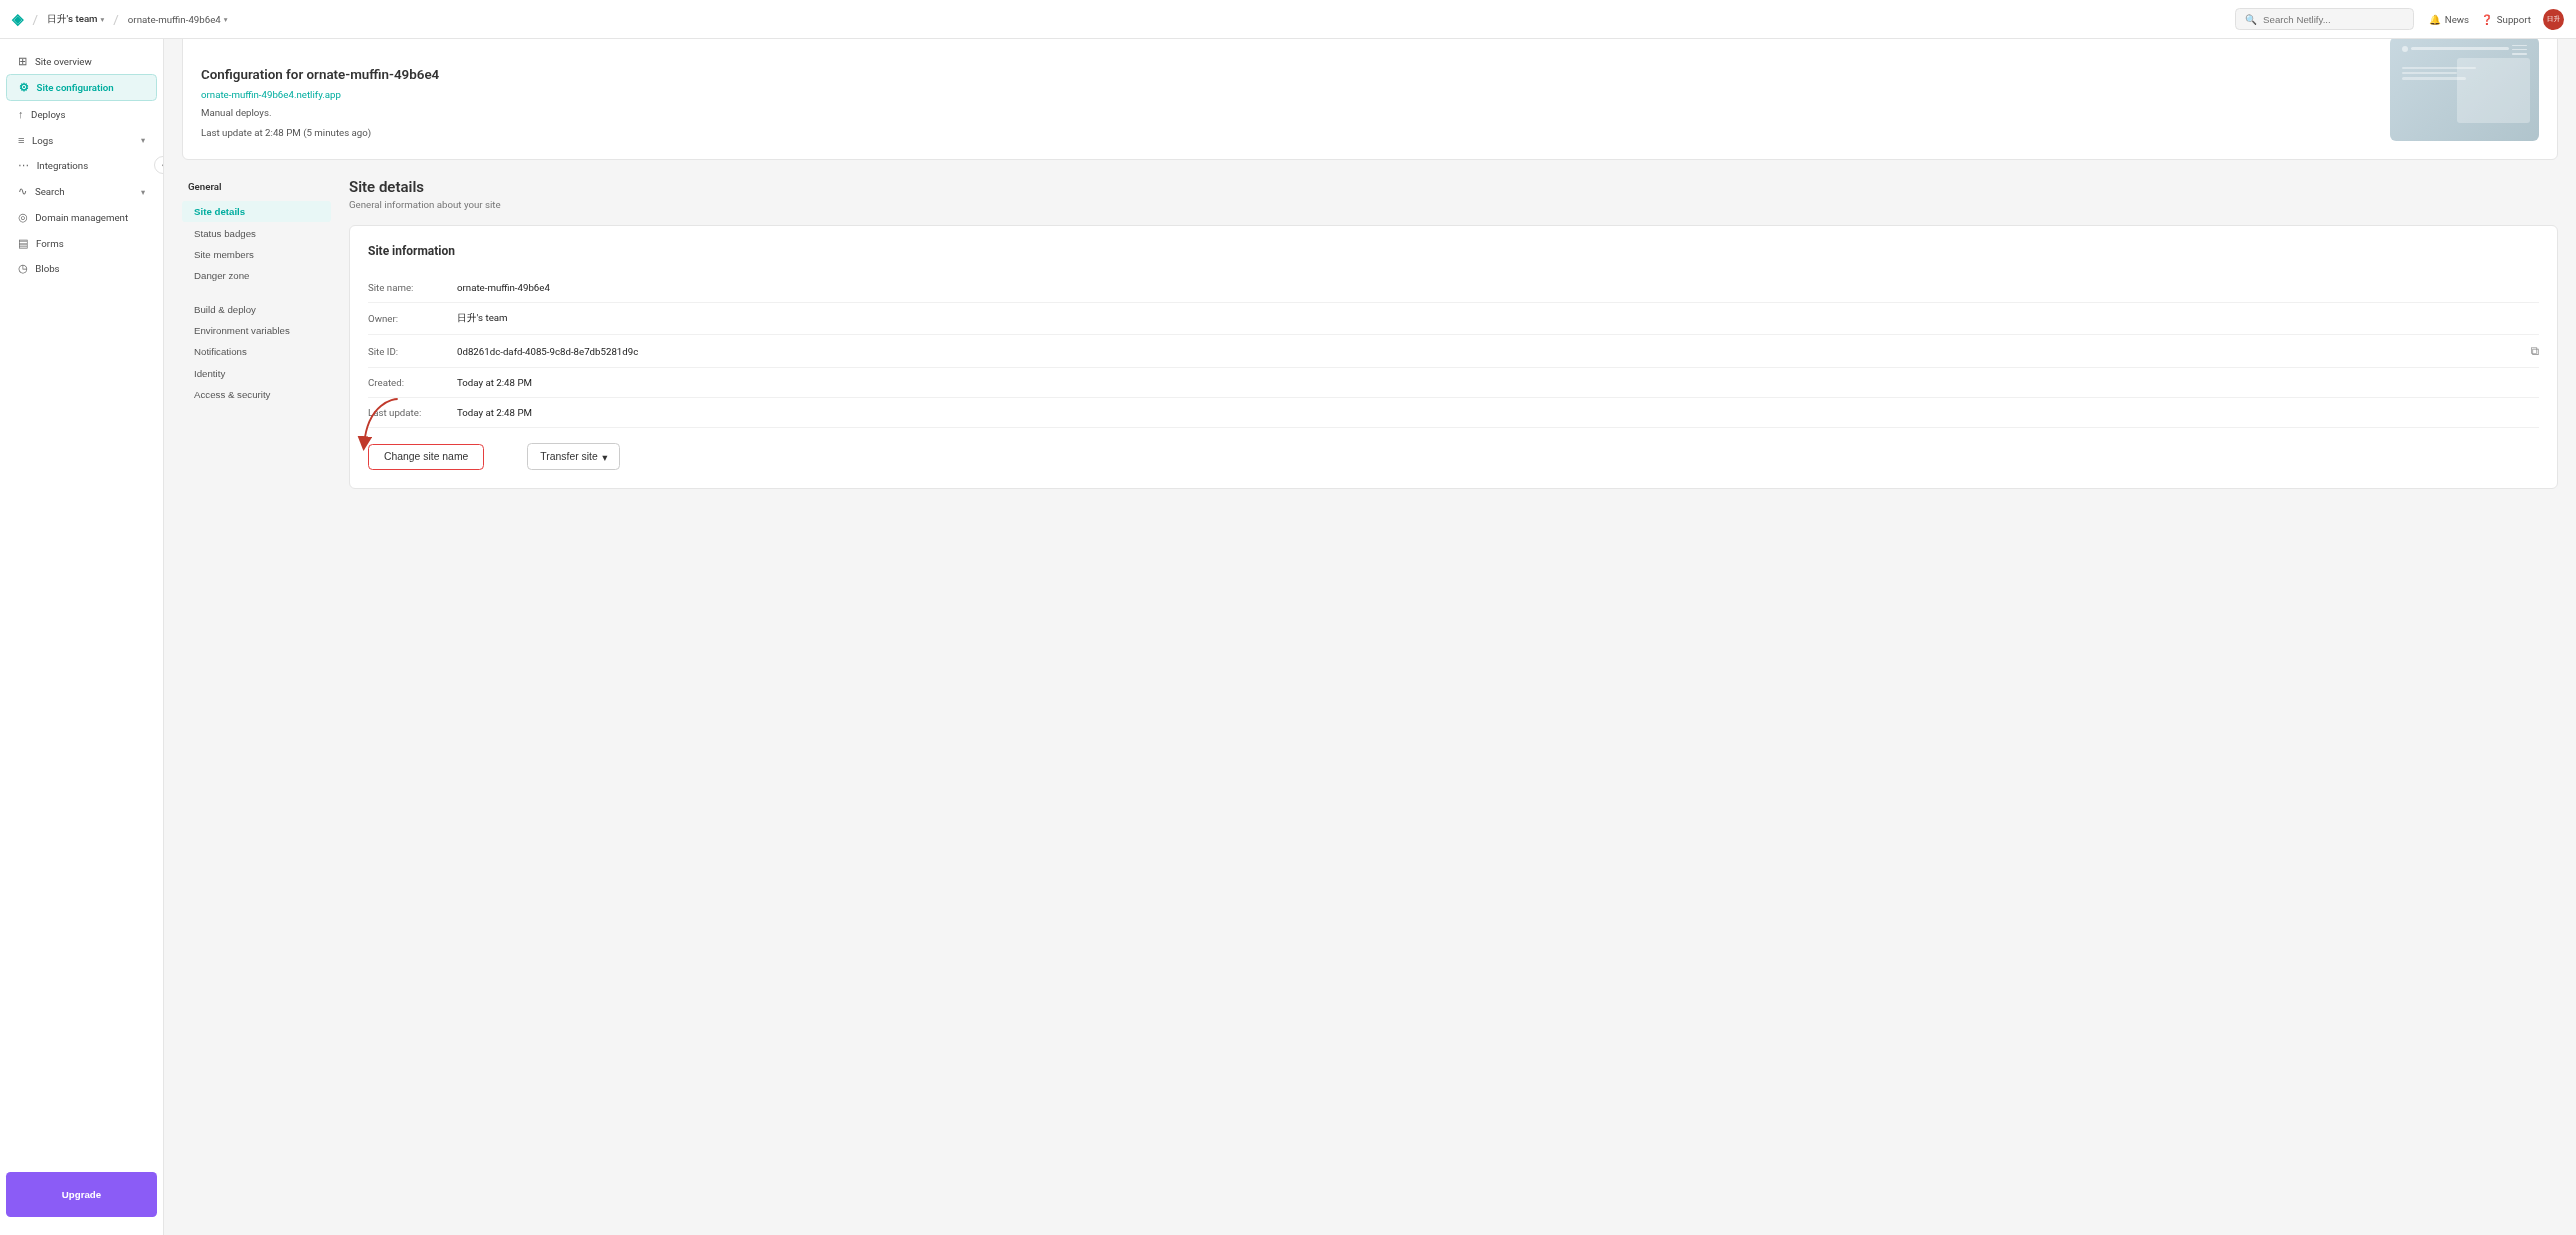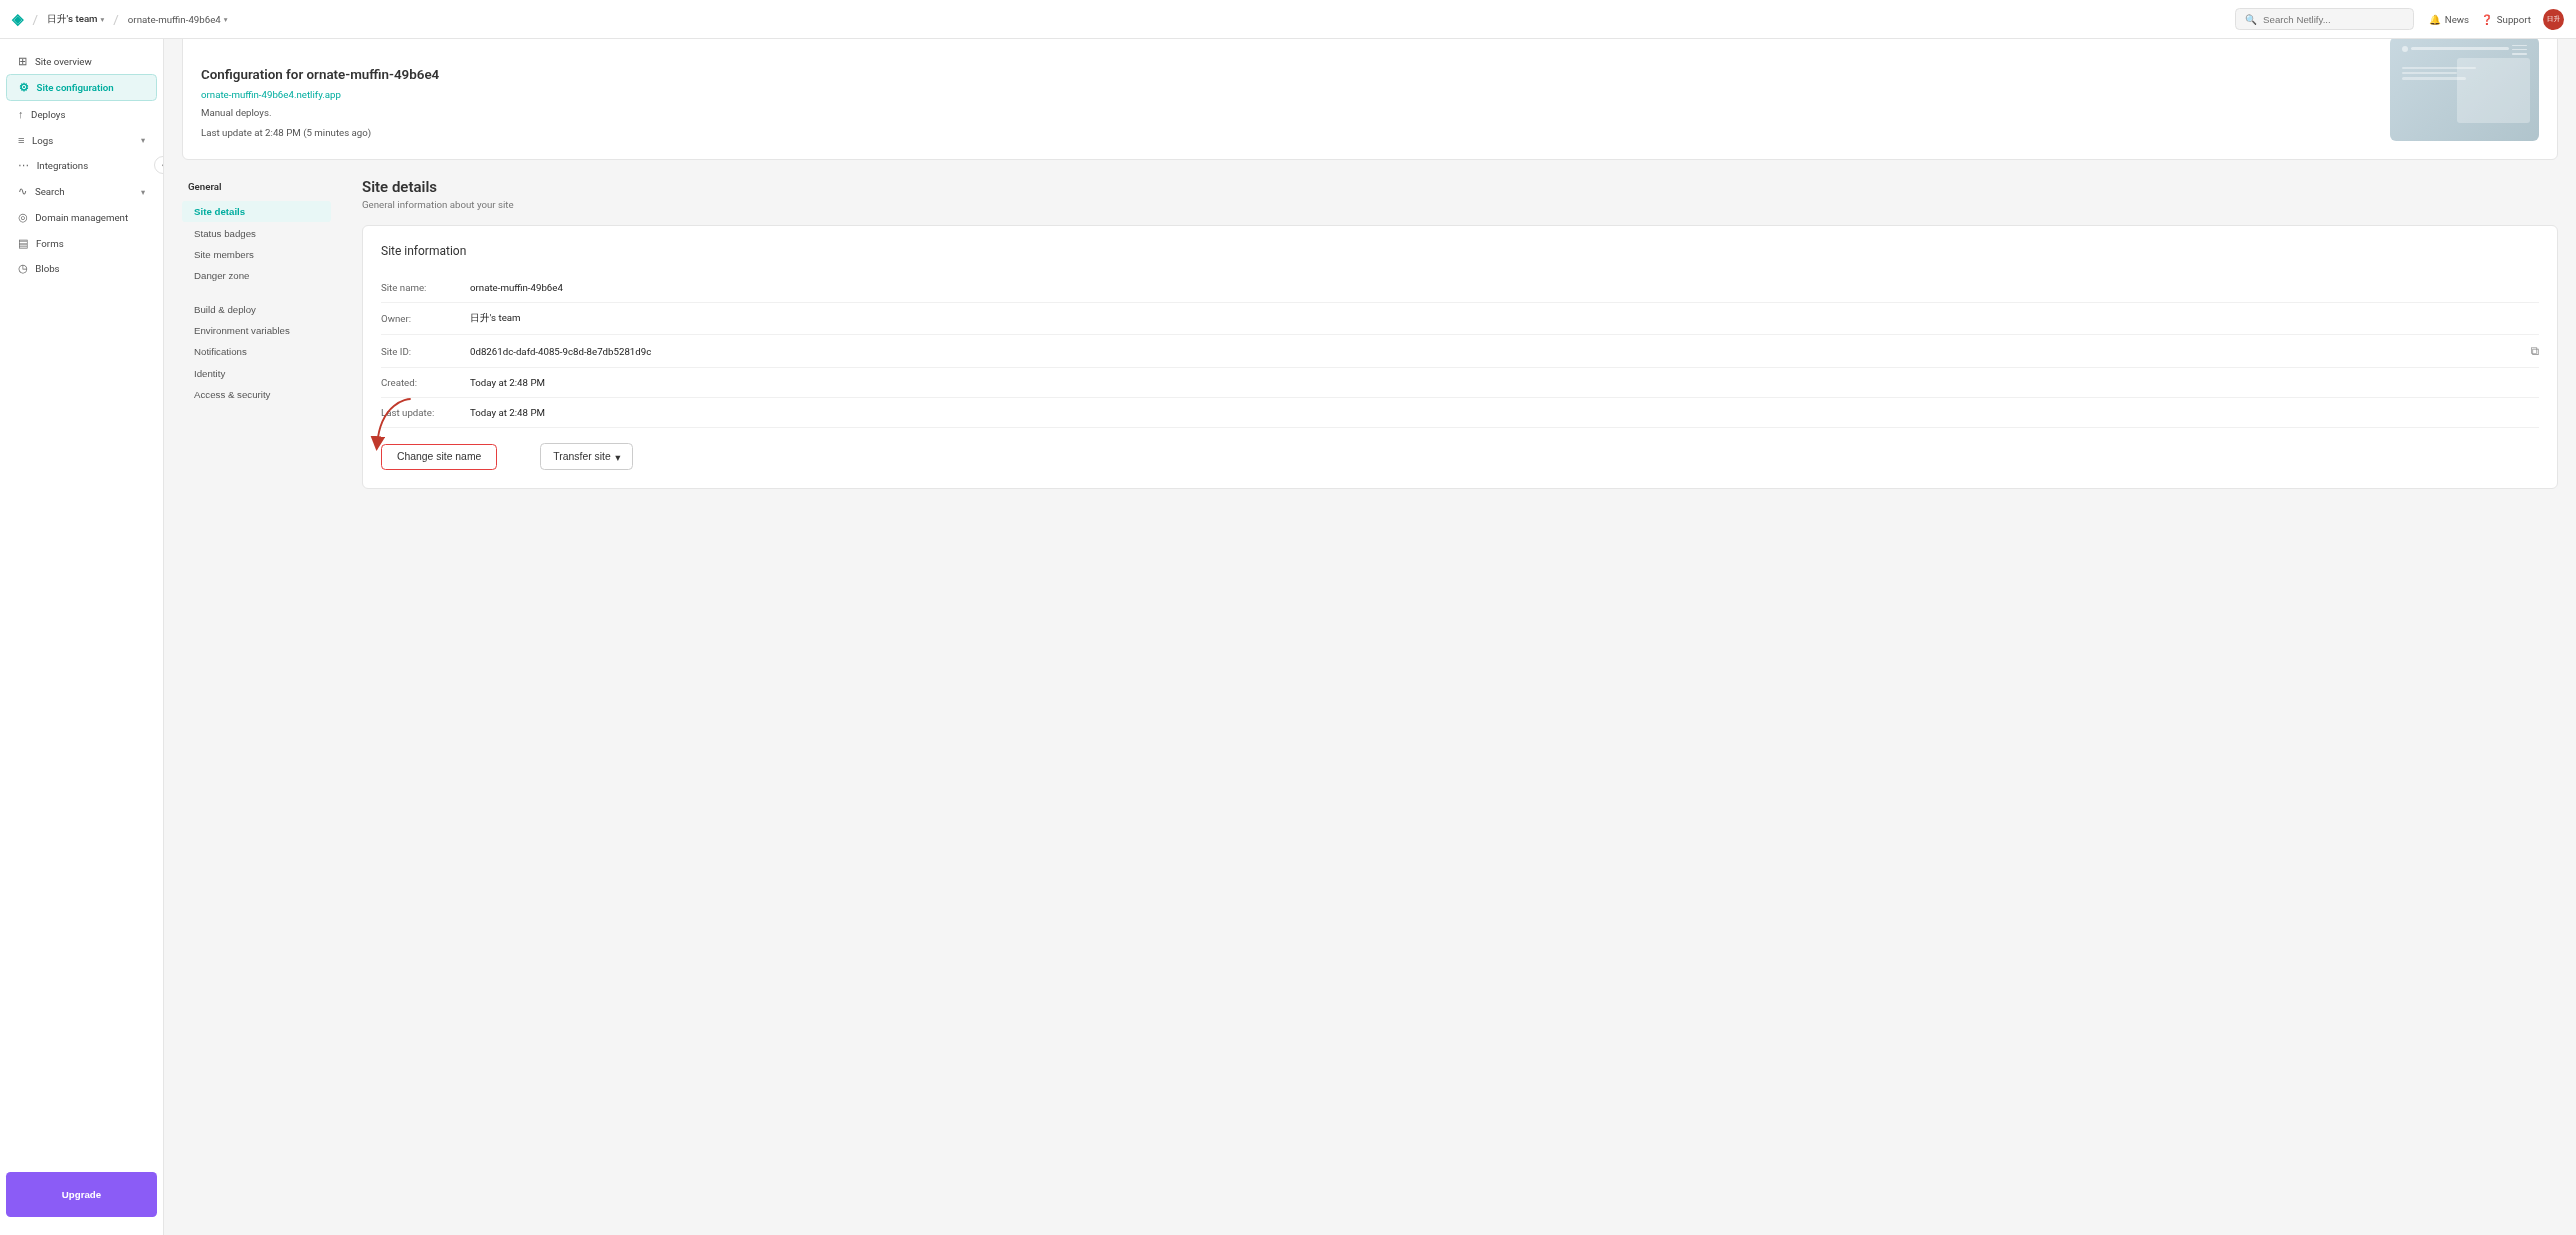--- a/index.html
+++ b/index.html
@@ -74,21 +74,21 @@
     }
     .preview-bar { position: absolute; top: 12px; left: 12px; right: 12px; height: 2.2px; background: rgba(255,255,255,0.5); border-radius: 1.5px; }
     .preview-dot { position: absolute; top: 9px; left: 12px; width: 6px; height: 6px; border-radius: 50%; background: rgba(255,255,255,0.5); }
     .preview-lines { position: absolute; top: 27px; left: 12px; right: 45px; }
     .preview-line { height: 2.2px; background: rgba(255,255,255,0.4); border-radius: 1.5px; margin-bottom: 3px; }
     .preview-box { position: absolute; top: 21px; right: 9px; bottom: 18px; left: 67px; background: rgba(255,255,255,0.3); border-radius: 3px; }
     .preview-menu { position: absolute; top: 6px; right: 15px; width: 15px; height: 10.4px; display: flex; flex-direction: column; justify-content: space-between; }
     .preview-menu-line { height: 1.5px; background: rgba(255,255,255,0.5); border-radius: 0.7px; }
 
     
-    .config-layout { display: flex; gap: 31px; }
+    .config-layout { display: flex; gap: 18px; }
 
     
     .config-nav {
       width: 149px; flex-shrink: 0;
     }
     .config-nav-group { font-size: 9.7px; font-weight: 600; color: #333; margin-bottom: 6px; padding: 3px 6px; }
     .config-nav-item {
       display: block; padding: 5.2px 12px; font-size: 9.7px; color: #555;
       cursor: pointer; border-radius: 3px; border: none; background: none; width: 100%; text-align: left;
     }
@@ -97,21 +97,21 @@
 
     
     .config-content { flex: 1; }
     .config-content h2 { font-size: 15px; font-weight: 600; margin-bottom: 3px; }
     .config-content .subtitle { font-size: 9.7px; color: #777; margin-bottom: 15px; }
 
     
     .info-box {
       background: #fff; border: 0.7px solid #e5e5e5; border-radius: 6px; padding: 18px;
     }
-    .info-box h3 { font-size: 12px; font-weight: 400; margin-bottom: 15px; }
+    .info-box h3 { font-size: 12px; font-weight: 700; margin-bottom: 15px; }
     .info-row {
       display: flex; align-items: center; padding: 9px 0;
       border-bottom: 0.7px solid #f0f0f0; font-size: 9.7px;
     }
     .info-row:last-of-type { border-bottom: none; }
     .info-label { width: 89px; color: #666; flex-shrink: 0; }
     .info-value { color: #222; font-weight: 400; flex: 1; }
     .info-copy { margin-left: auto; cursor: pointer; color: #888; font-size: 12px; }
 
     

